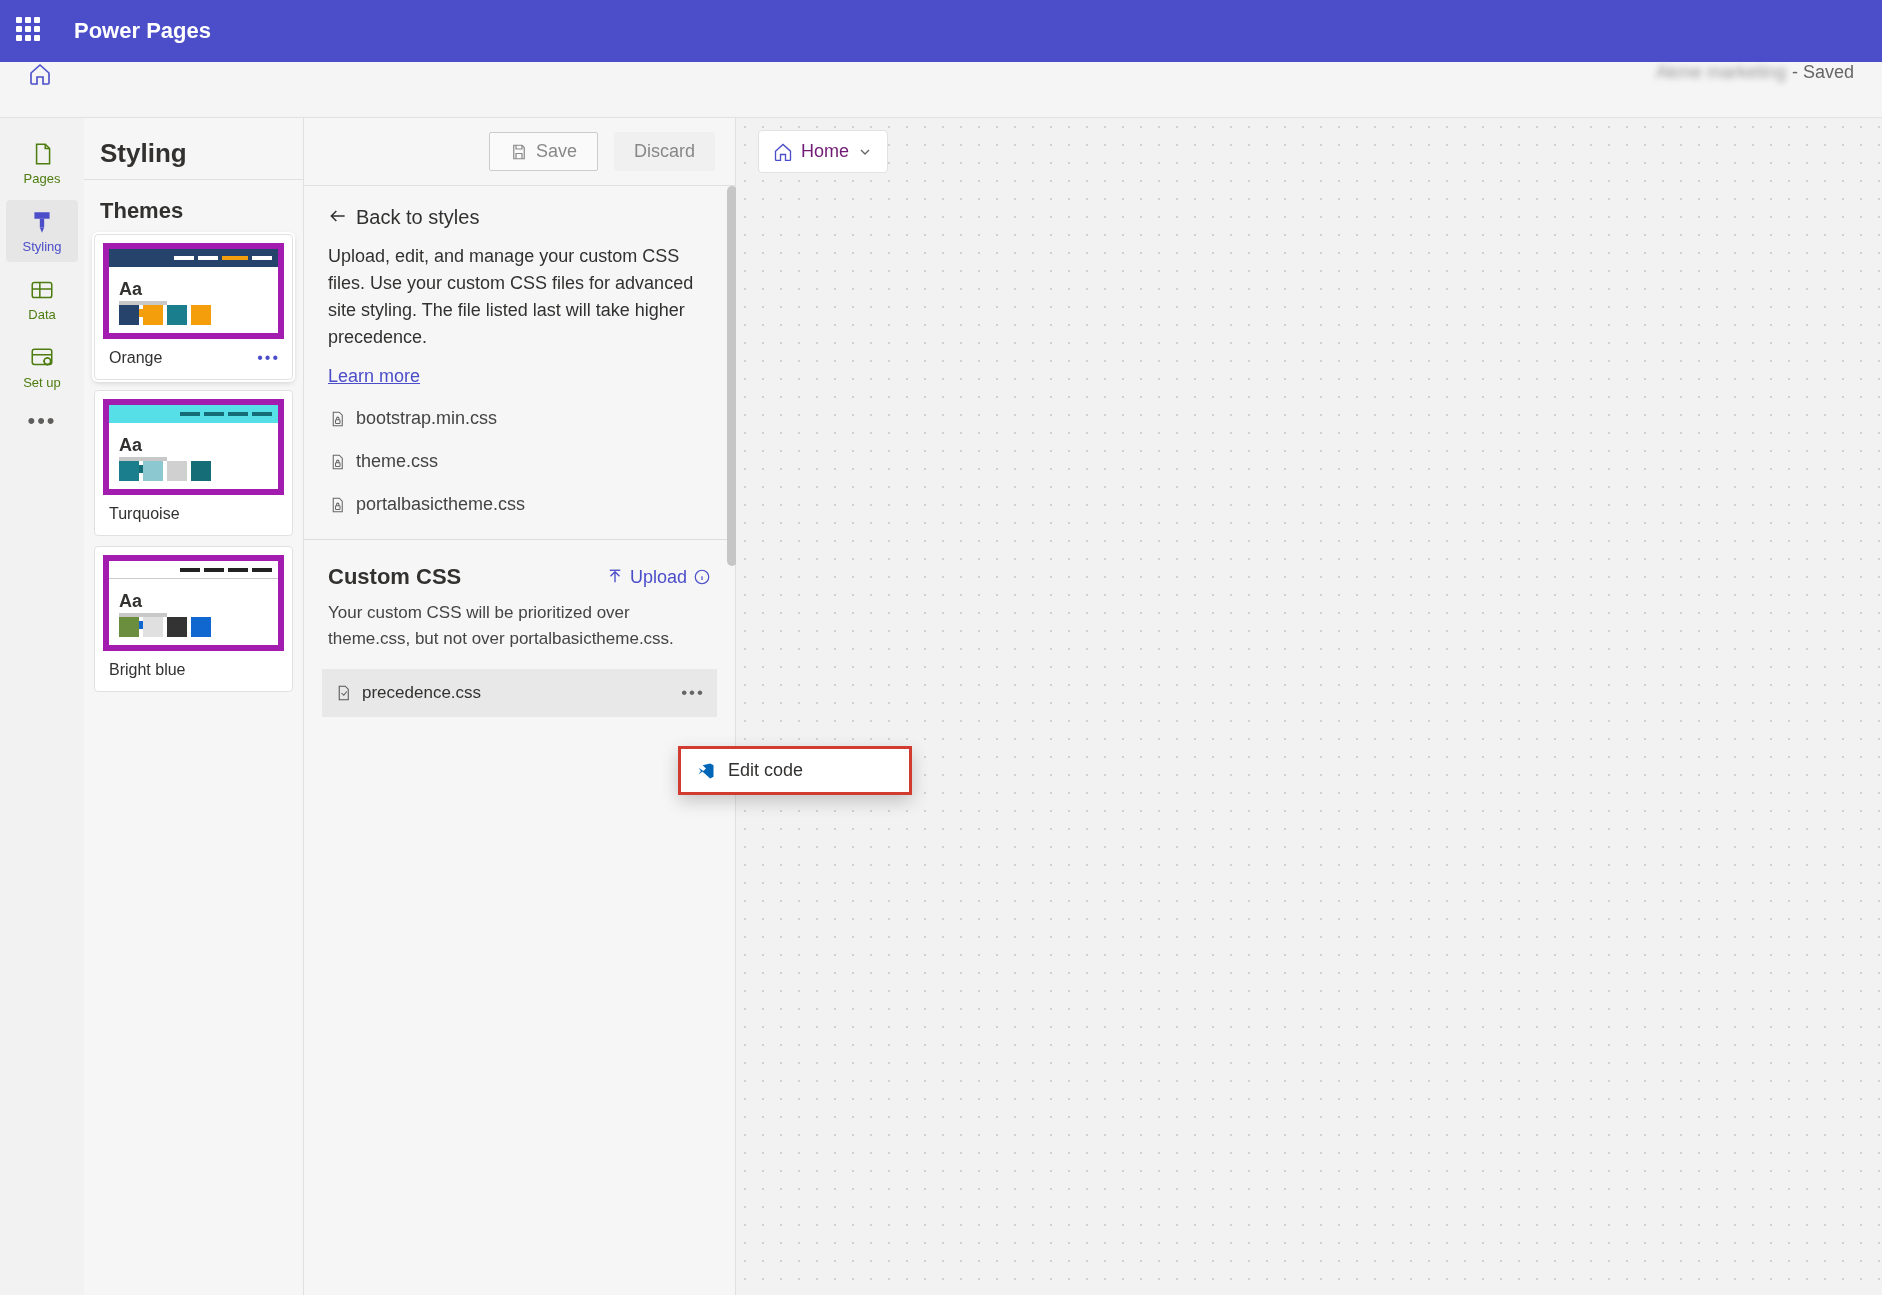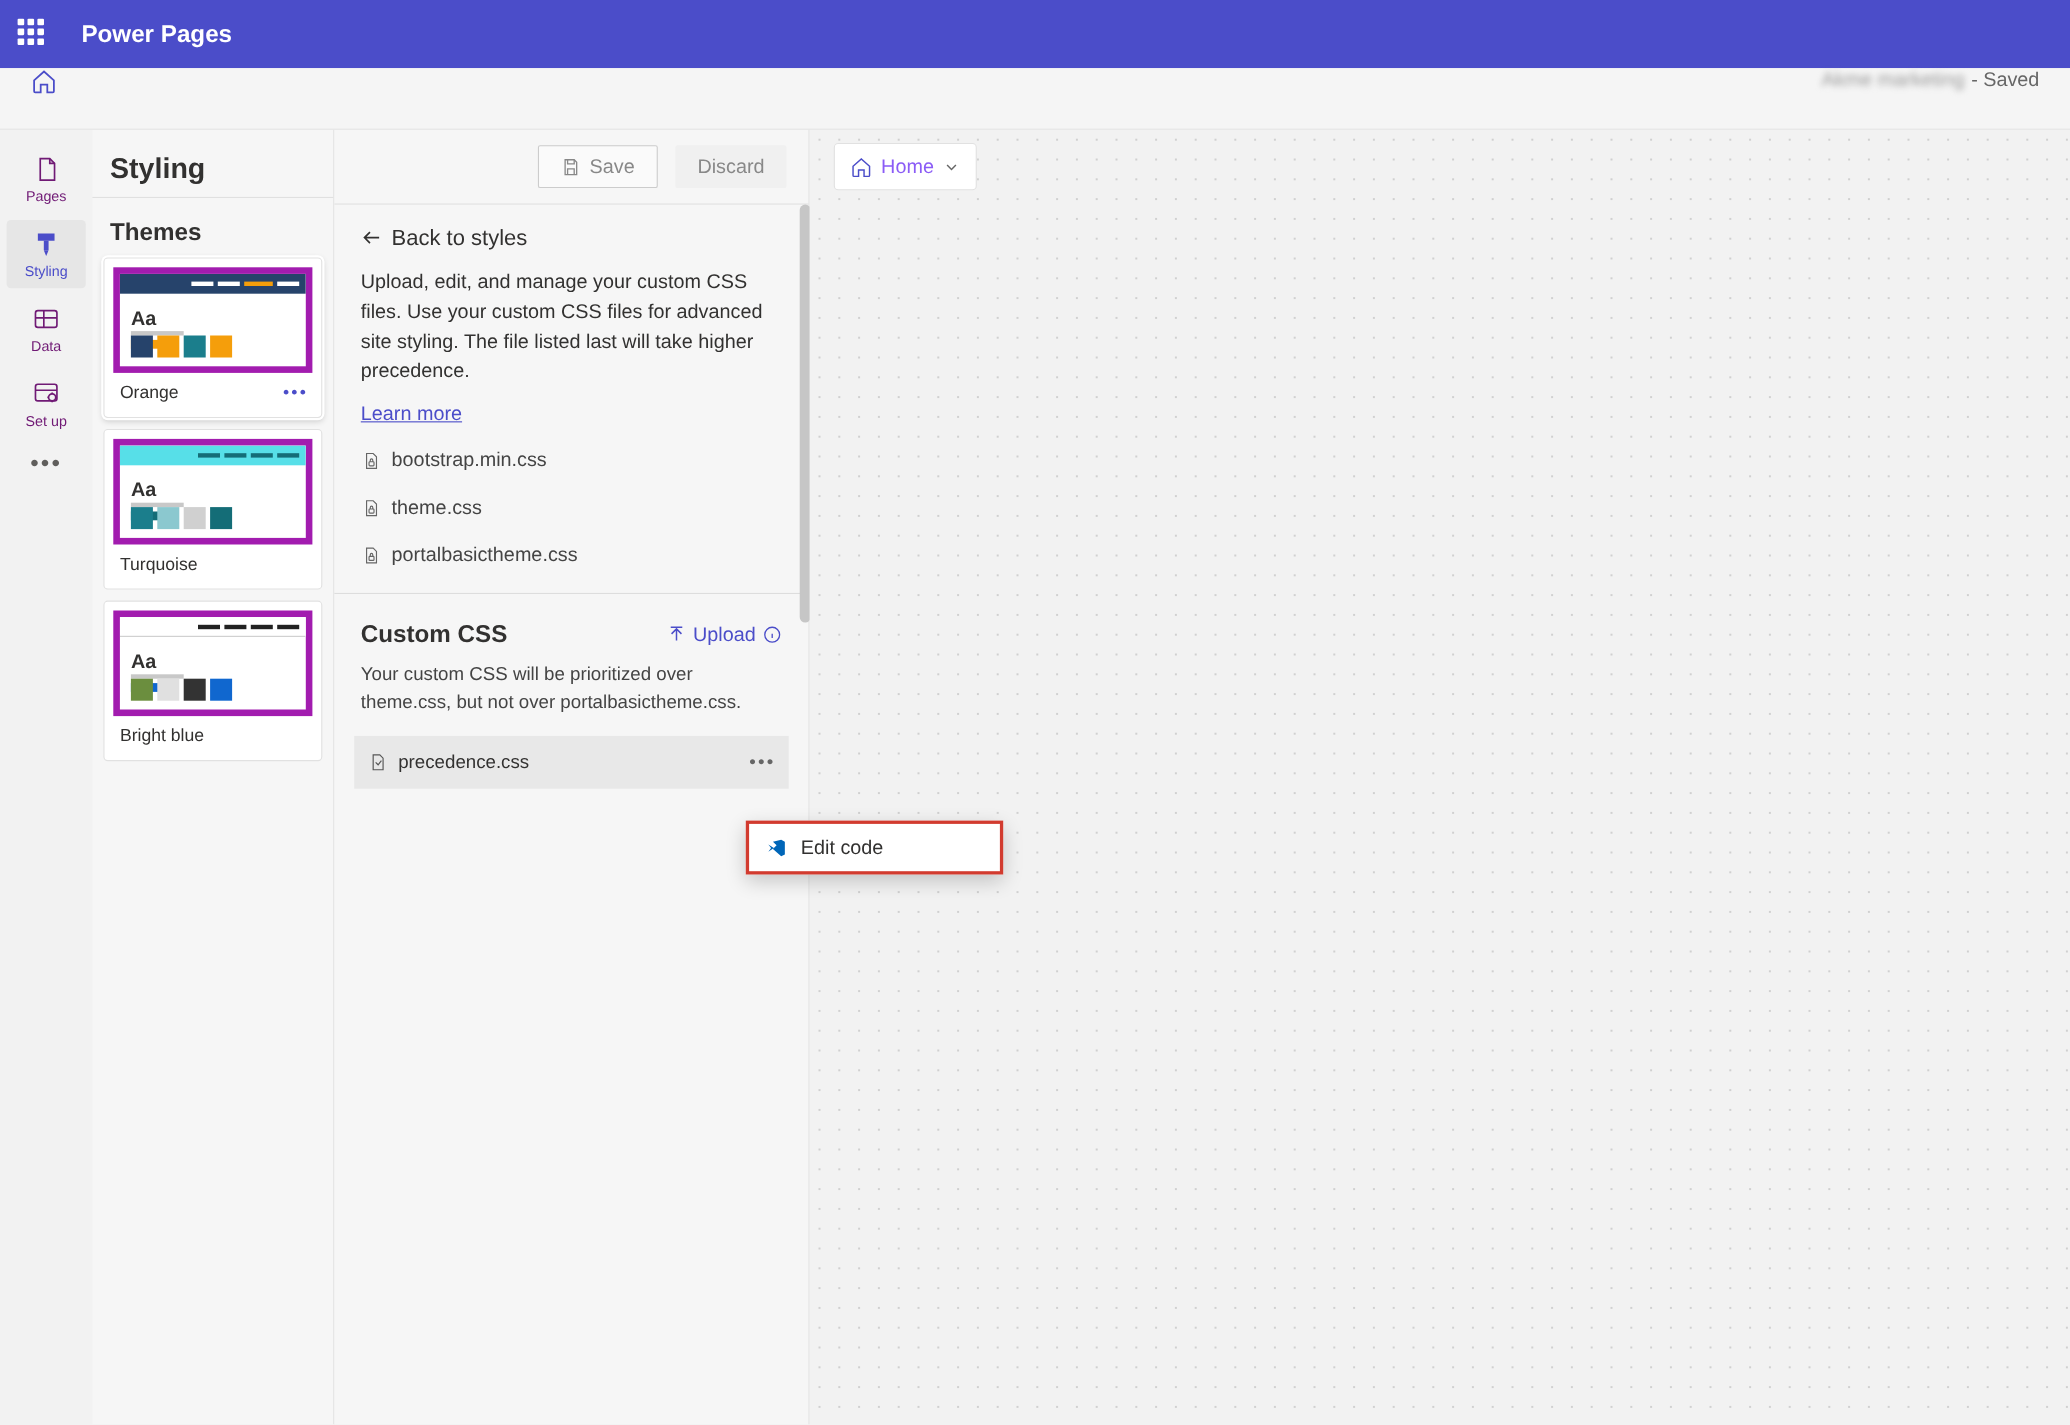--- a/index.html
+++ b/index.html
@@ -16,21 +16,21 @@
   .home-ico { color: #4b4dc9; }
   .cmdbar .spacer { flex: 1; }
   .site-name { color: #9a9a9a; filter: blur(3px); font-size: 18px; margin-right: 6px; }
   .saved { color: #666; font-size: 18px; }
 
   
   .main { display: flex; height: calc(100vh - 118px); }
 
   
   .rail { width: 84px; background: #f2f2f2; display: flex; flex-direction: column; align-items: center; padding-top: 14px; gap: 6px; }
-  .rail-item { width: 72px; height: 62px; display: flex; flex-direction: column; align-items: center; justify-content: center; gap: 4px; font-size: 13px; color: #701a75; cursor: pointer; border-radius: 4px; }
+  .rail-item { width: 72px; height: 62px; display: flex; flex-direction: column; align-items: center; justify-content: center; gap: 4px; font-size: 13px; color: #4d7c0f; cursor: pointer; border-radius: 4px; }
   .rail-item.active { background: #e6e6e6; color: #4b4dc9; }
   .rail-item svg { width: 26px; height: 26px; }
   .rail-more { font-size: 22px; color: #605e5c; letter-spacing: 2px; margin-top: 4px; cursor: pointer; }
 
   
   .styling { width: 220px; background: #f6f6f6; border-right: 1px solid #e0e0e0; display: flex; flex-direction: column; }
   .styling-head { display: flex; align-items: center; justify-content: space-between; padding: 20px 16px 10px 16px; }
   .styling-title { font-size: 26px; font-weight: 700; color: #323130; }
   .themes-sub { padding: 18px 16px 10px 16px; font-size: 22px; font-weight: 600; border-top: 1px solid #e0e0e0; }
   .theme-list { padding: 0 10px 20px 10px; display: flex; flex-direction: column; gap: 10px; }
@@ -65,21 +65,21 @@
   .custom-desc { padding:4px 24px 12px 24px; font-size:17px; color:#444; line-height:1.5; }
   .custom-file { margin:6px 18px; background:#e8e8e8; padding:14px 12px; display:flex; align-items:center; justify-content:space-between; font-size:17px; }
   .custom-file .left { display:flex; align-items:center; gap:10px; }
   .custom-file .more { color:#666; letter-spacing:2px; cursor:pointer; }
   .scrollbar-fake { position:absolute; right:-2px; top:68px; width:10px; height:380px; background:#c6c6c6; border-radius:5px; }
 
   
   .preview { flex:1; background:#f2f2f2; position:relative;
     background-image: radial-gradient(circle,#d0d0d0 1px, transparent 1px);
     background-size: 18px 18px; padding:12px 0 0 22px; }
-  .crumb { display:inline-flex; align-items:center; gap:8px; background:#fff; padding:10px 14px; border:1px solid #e1e1e1; border-radius:4px; font-size:18px; color:#8b5cf6; cursor:pointer; }
+  .crumb { display:inline-flex; align-items:center; gap:8px; background:#fff; padding:10px 14px; border:1px solid #e1e1e1; border-radius:4px; font-size:18px; color:#701a75; cursor:pointer; }
   .crumb svg { color:#4b4dc9; }
   .site-hero { margin-top:10px; background:#34527a; }
   .site-header { height:72px; background:#274368; display:flex; align-items:center; gap:18px; padding:0 30px; color:#fff; }
   .logo-circ { width:30px; height:30px; border-radius:50%; border:4px solid #fff; background:transparent; box-sizing:border-box; position:relative; }
   .logo-circ::after { content:""; position:absolute; inset:5px; border-radius:50%; background:#fff; }
   .company { font-size:30px; font-weight:500; }
   .hero-body { padding:80px 40px 160px 40px; border:1px dashed #6b86a7; margin:36px 0 0 18px; }
   .hero-head { color:#fff; font-size:42px; font-weight:600; line-height:1.3; }
   .cta { display:inline-block; margin-top:34px; background:#f59e0b; color:#1b1b1b; font-weight:700; font-size:22px; padding:18px 28px; cursor:pointer; }
   .blue-strip { height:24px; background:#185a8c; margin:18px 0 0 18px; }

